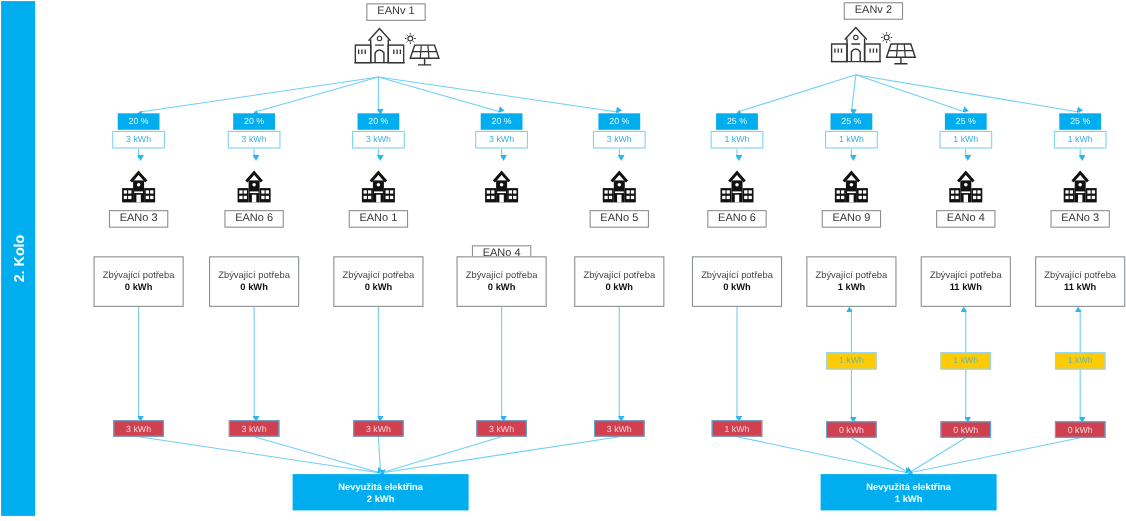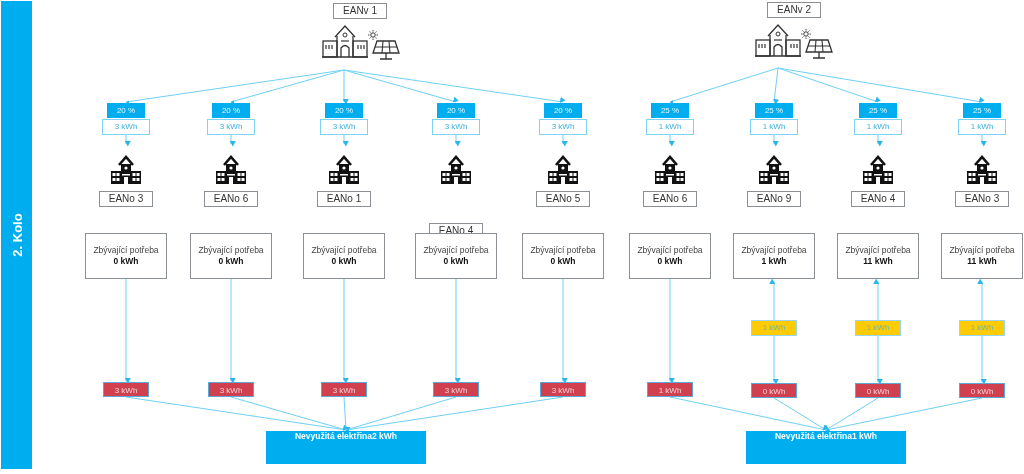--- a/index.html
+++ b/index.html
@@ -17,21 +17,21 @@
          color: #3aaee0; font-size: 8px; text-align: center; line-height: 14px; }
   .need { position: absolute; width: 82px; height: 46px; border: 1px solid #8a8f94; background: #fff;
           font-size: 8.5px; color: #444; text-align: center; display: flex; flex-direction: column;
           justify-content: center; line-height: 11px; box-sizing: border-box; }
   .need b { color: #111; font-size: 8.5px; }
   .red { position: absolute; width: 46px; height: 15px; background: #d1404f; border: 1px solid #5aa7d8;
          color: #f4d4d8; font-size: 8px; text-align: center; line-height: 15px; box-sizing: border-box; }
   .yellow { position: absolute; width: 46px; height: 16px; background: #ffcb05; border: 1px solid #9ad6ee;
             color: #6fb79c; font-size: 8px; text-align: center; line-height: 14px; box-sizing: border-box; }
   .unused { position: absolute; width: 160px; height: 33px; background: #00aeef; color: #ffffff;
-            font-size: 8.5px; font-weight: bold; text-align: center; display: flex; flex-direction: row;
+            font-size: 8.5px; font-weight: bold; text-align: center; display: flex; flex-direction: column;
             justify-content: center; line-height: 11px; }
   .bld { position: absolute; width: 32px; height: 32px; }
   .src-icon { position: absolute; }
 </style>
 </head>
 <body>
 
 <div class="sidebar">
   <div class="sidebar-text">2. Kolo</div>
 </div>

